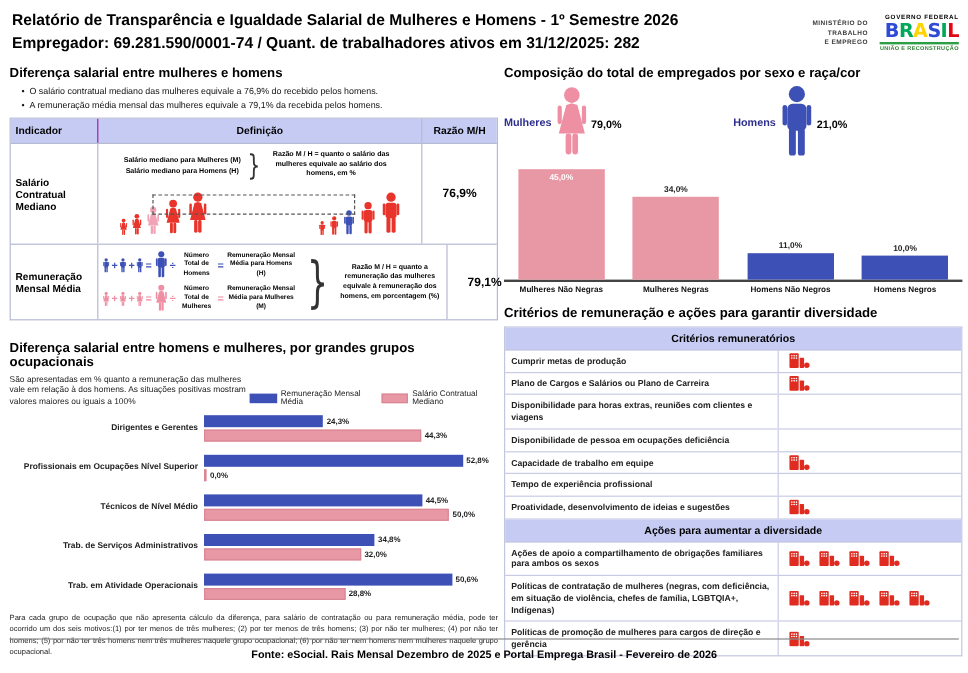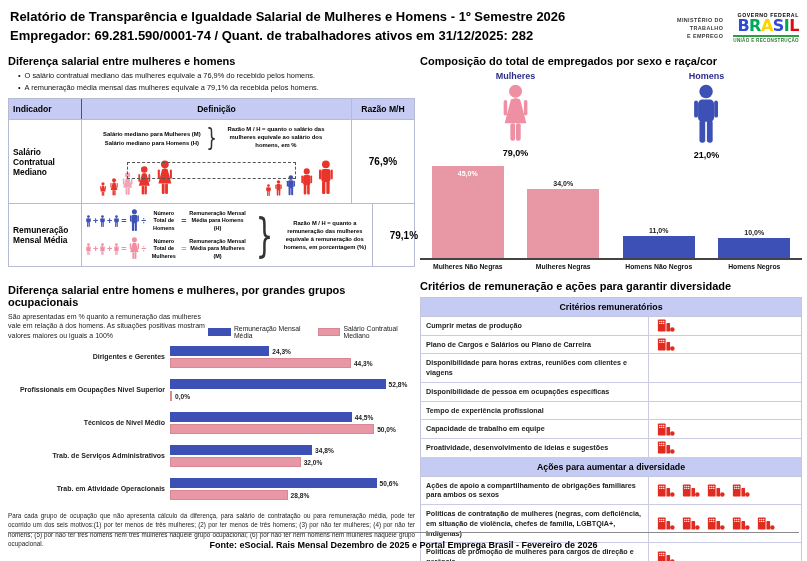--- a/index.html
+++ b/index.html
@@ -68,21 +68,21 @@
   .occ-row { display:flex; align-items:center; margin-bottom:11px; }
   .occ-label { width:162px; text-align:right; font-size:7px; font-weight:bold; color:#222; padding-right:5px; line-height:1.2; }
   .occ-bars { flex:1; display:flex; flex-direction:column; gap:2px; }
   .occ-line { display:flex; align-items:center; height:10px; }
   .occ-bar { height:10px; }
   .occ-val { font-size:6.6px; font-weight:bold; color:#222; margin-left:3px; white-space:nowrap; }
   .footnote { font-size:6.3px; color:#222; line-height:1.45; margin-top:4px; text-align:justify; }
 
   
   .sexes { display:flex; margin:4px 0 2px; }
-  .sex-block { width:50%; display:flex; flex-direction:column; align-items:center; }
+  .sex-block { width:50%; display:flex; flex-direction:row; align-items:center; }
   .sex-label { font-size:9px; font-weight:bold; color:#2d2d8e; margin-bottom:3px; }
   .sex-pct { font-size:9px; font-weight:bold; margin-top:2px; }
   .comp-chart { margin-top:4px; }
   .comp-bars { display:flex; align-items:flex-end; height:96px; border-bottom:2px solid #444; }
   .comp-cell { flex:1; display:flex; flex-direction:column; align-items:center; justify-content:flex-end; position:relative; }
   .comp-val { font-size:7px; font-weight:bold; color:#222; margin-bottom:2px; }
   .comp-bar { width:72px; position:relative; }
   .comp-val-in { position:absolute; top:4px; left:0; right:0; text-align:center; color:#fff; font-size:7px; font-weight:bold; }
   .comp-cats { display:flex; margin-top:3px; }
   .comp-cat { flex:1; text-align:center; font-size:6.8px; font-weight:bold; color:#111; }
@@ -527,44 +527,44 @@
                 <circle cx="8.2" cy="5.4" r="0.85"></circle>
               </g>
             </svg>
           </div>
         </div>
         <div class="crit-row">
           <div class="crit-label">Disponibilidade para horas extras, reuniões com clientes e viagens</div>
           <div class="crit-icons"></div>
         </div>
         <div class="crit-row">
-          <div class="crit-label">Disponibilidade de pessoa em ocupações específicas</div>
+          <div class="crit-label">Disponibilidade de pessoa em ocupações deficiência</div>
           <div class="crit-icons"></div>
+        </div>
+        <div class="crit-row">
+          <div class="crit-label">Capacidade de trabalho em equipe</div>
+          <div class="crit-icons">
+            <svg class="crit-icon" viewBox="0 0 22 16">
+              <rect x="1" y="0.5" width="9.5" height="15" rx="1"></rect>
+              <rect x="11.5" y="5" width="4.5" height="10.5" rx="0.8"></rect>
+              <circle cx="18.8" cy="12.8" r="2.8"></circle>
+              <g fill="#fff">
+                <circle cx="3.4" cy="3" r="0.85"></circle>
+                <circle cx="5.8" cy="3" r="0.85"></circle>
+                <circle cx="8.2" cy="3" r="0.85"></circle>
+                <circle cx="3.4" cy="5.4" r="0.85"></circle>
+                <circle cx="5.8" cy="5.4" r="0.85"></circle>
+                <circle cx="8.2" cy="5.4" r="0.85"></circle>
+              </g>
+            </svg>
+          </div>
         </div>
         <div class="crit-row">
           <div class="crit-label">Tempo de experiência profissional</div>
           <div class="crit-icons"></div>
-        </div>
-        <div class="crit-row">
-          <div class="crit-label">Capacidade de trabalho em equipe</div>
-          <div class="crit-icons">
-            <svg class="crit-icon" viewBox="0 0 22 16">
-              <rect x="1" y="0.5" width="9.5" height="15" rx="1"></rect>
-              <rect x="11.5" y="5" width="4.5" height="10.5" rx="0.8"></rect>
-              <circle cx="18.8" cy="12.8" r="2.8"></circle>
-              <g fill="#fff">
-                <circle cx="3.4" cy="3" r="0.85"></circle>
-                <circle cx="5.8" cy="3" r="0.85"></circle>
-                <circle cx="8.2" cy="3" r="0.85"></circle>
-                <circle cx="3.4" cy="5.4" r="0.85"></circle>
-                <circle cx="5.8" cy="5.4" r="0.85"></circle>
-                <circle cx="8.2" cy="5.4" r="0.85"></circle>
-              </g>
-            </svg>
-          </div>
         </div>
         <div class="crit-row">
           <div class="crit-label">Proatividade, desenvolvimento de ideias e sugestões</div>
           <div class="crit-icons">
             <svg class="crit-icon" viewBox="0 0 22 16">
               <rect x="1" y="0.5" width="9.5" height="15" rx="1"></rect>
               <rect x="11.5" y="5" width="4.5" height="10.5" rx="0.8"></rect>
               <circle cx="18.8" cy="12.8" r="2.8"></circle>
               <g fill="#fff">
                 <circle cx="3.4" cy="3" r="0.85"></circle>

